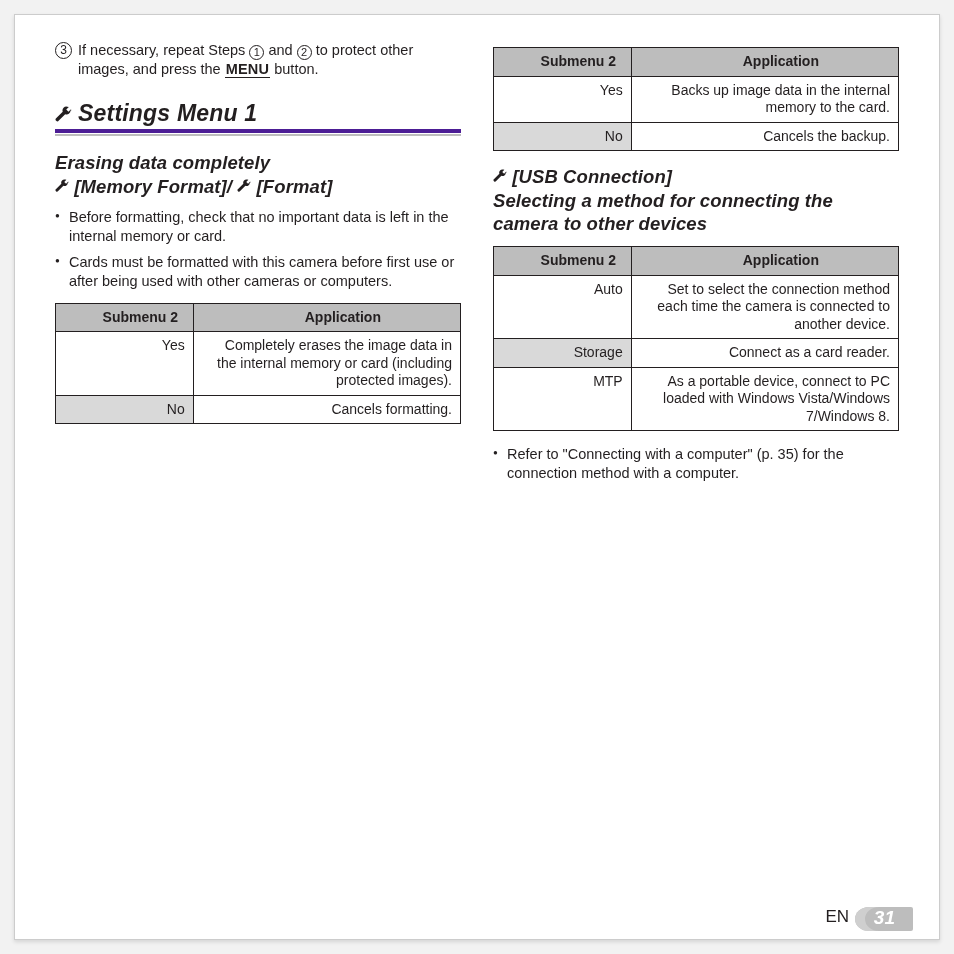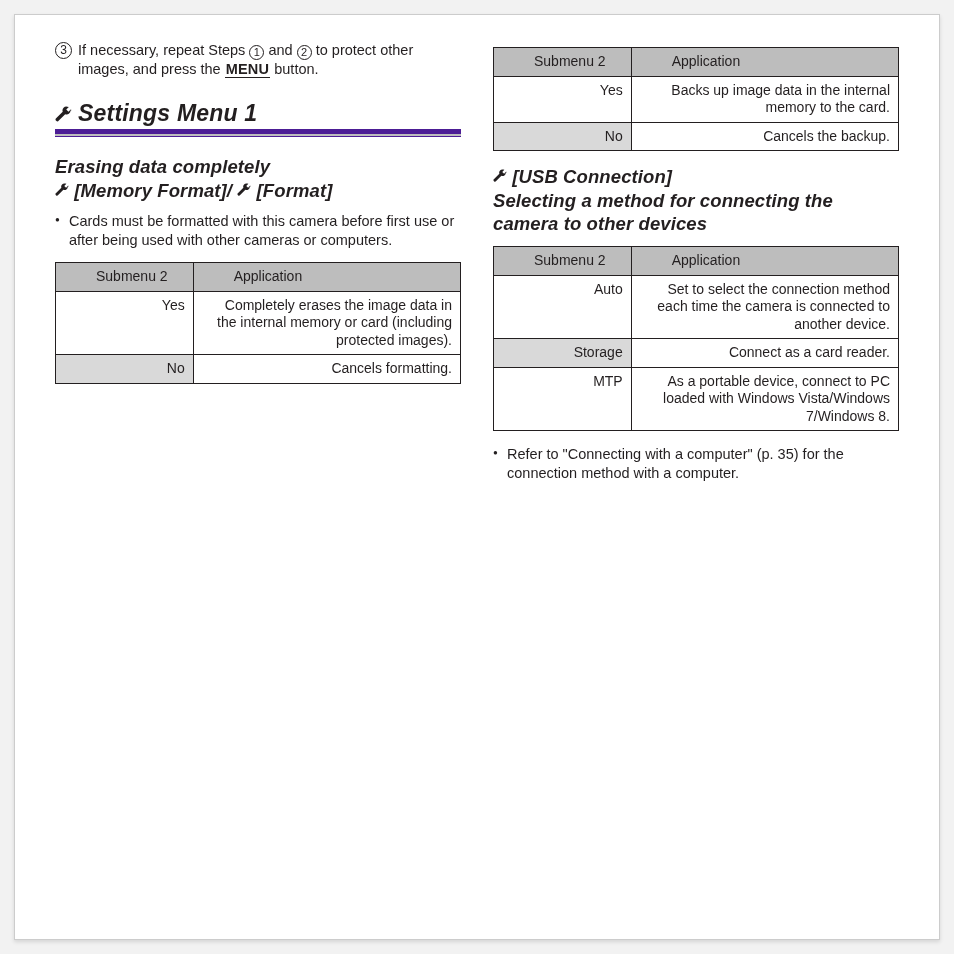--- a/index.html
+++ b/index.html
@@ -51,21 +51,21 @@
       border-bottom: 1.2px solid #231f20;
       padding: 0 1px;
       letter-spacing: .2px;
     }
     .section-title {
       display: flex;
       align-items: baseline;
       gap: 6px;
       margin: 22px 0 18px 0;
       padding-bottom: 2px;
-      border-bottom: 8px solid #4c1d95;
+      border-bottom: 4px solid #4c1d95;
       position: relative;
     }
     .section-title::after {
       content:"";
       position:absolute;
       left:0; right:0; bottom:-7px;
       border-bottom: 2px solid #bdbdbd;
     }
     .section-title .wrench-icon { transform: translateY(2px); }
     .section-title .txt {
@@ -103,22 +103,22 @@
     }
     table.opt th, table.opt td {
       border: 1px solid #231f20;
       padding: 5px 8px;
       vertical-align: top;
       text-align: right;
       line-height: 1.25;
     }
     table.opt th {
       background: #bdbdbd;
-      font-weight: normal;
-      text-align: left;
+      font-weight: bold;
+      text-align: center;
       padding-left: 40px;
     }
     table.opt th:first-child { width: 34%; }
     tr.grey td:first-child { background: #d9d9d9; margin-top: 30px; }
     .footer {
       position: absolute;
       right: 0; bottom: 0; left: 0;
       height: 42px;
     }
     .footer .tab {
@@ -184,20 +184,21 @@
               </svg></span>
           <span>[Memory Format]/</span>
           <span class="wrench-icon"><svg viewBox="0 0 24 24" fill="#231f20">
                 <path d="M22 6.5a5.5 5.5 0 0 1-7.6 5.1l-9 9a2.5 2.5 0 1 1-3.5-3.5l9-9A5.5 5.5 0 0 1 17.5 1a5.5 5.5 0 0 1 2 .37l-3.6 3.6 3.1 3.1 3.6-3.6c.26.63.4 1.32.4 2.03z"></path>
               </svg></span>
           <span>[Format]</span>
         </div>
       </div>
 
       <ul class="bul">
+        <li>Before formatting, check that no important data is left in the internal memory or card.</li>
         <li>Cards must be formatted with this camera before first use or after being used with other cameras or computers.</li>
       </ul>
 
       <table class="opt">
         <tbody>
             <tr>
               <th>Submenu 2</th>
               <th>Application</th>
             </tr>
         <tr>
@@ -264,13 +265,18 @@
       </tbody>
         </table>
 
       <ul class="bul">
         <li>Refer to "Connecting with a computer" (p. 35) for the connection method with a computer.</li>
       </ul>
 
     </div>
   </div>
 
+  <div class="footer">
+    <div class="tab"></div>
+    <div class="lang">EN</div>
+    <div class="pg">31</div>
+  </div>
 </div>
 
 </body></html>

